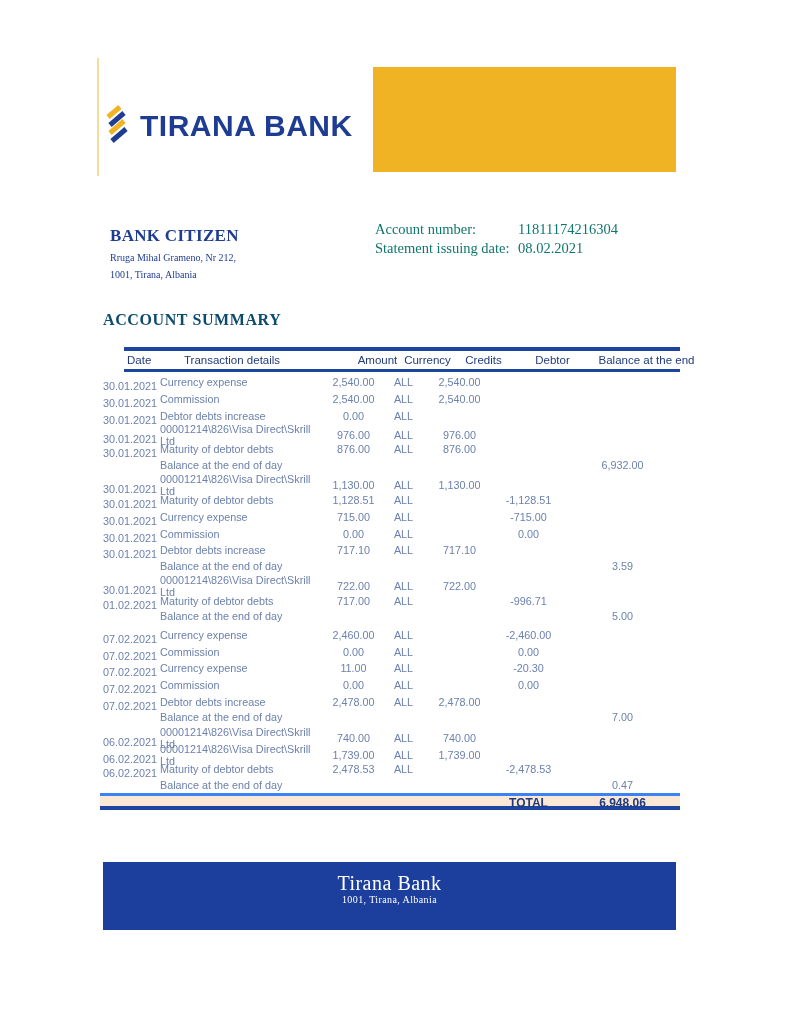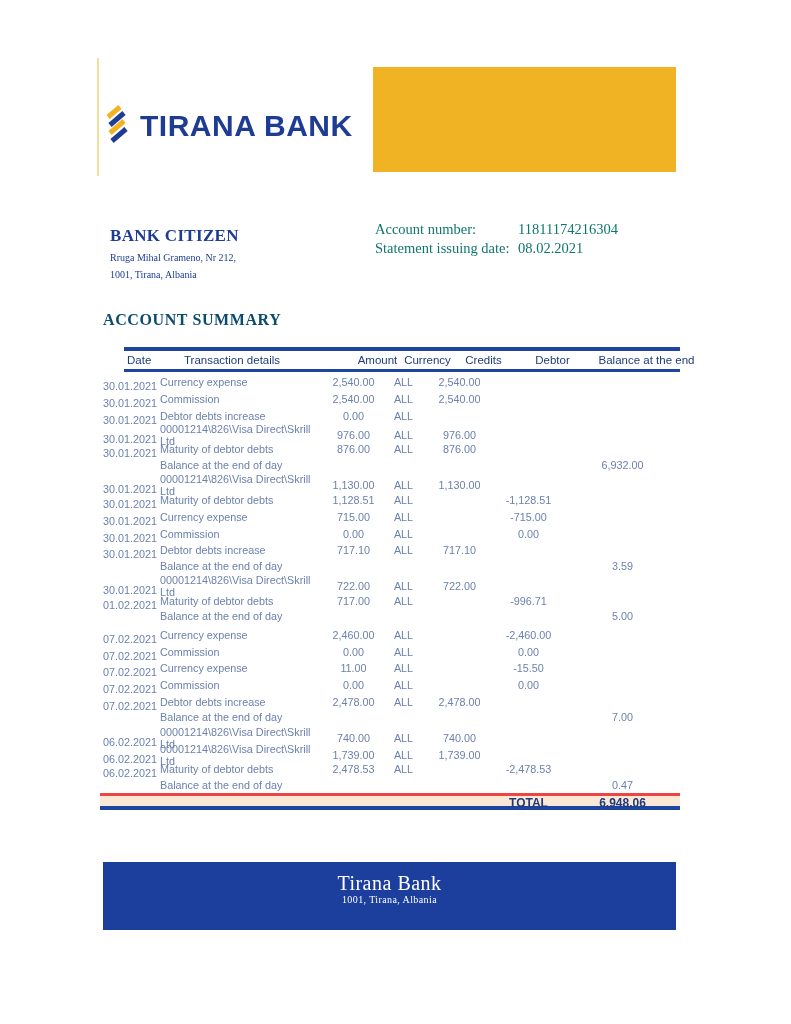--- a/index.html
+++ b/index.html
@@ -103,21 +103,21 @@
   }
   .t-row .c0 { padding-left: 3px; margin-top: 8px; }
   .t-row .c1 { padding-left: 2px; }
   .t-row .c2, .t-row .c3, .t-row .c4, .t-row .c5, .t-row .c6 { text-align: center; }
   .t-total {
     display: grid;
     grid-template-columns: 58px 169px 53px 47px 65px 73px 115px;
     align-items: center;
     height: 17px;
     background: #fae7d5;
-    border-top: 3px solid #ef4444;
+    border-top: 3px solid #3b82f6;
     border-bottom: 4px solid #1d449f;
     font-weight: bold;
     font-size: 12px;
     color: #1f3b7c;
   }
   .t-total .c5, .t-total .c6 { text-align: center; }
 
   
   .footer {
     position: absolute;
@@ -335,21 +335,21 @@
           <span class="c4"></span>
           <span class="c5">0.00</span>
           <span class="c6"></span>
         </div>
         <div class="t-row">
           <span class="c0">07.02.2021</span>
           <span class="c1">Currency expense</span>
           <span class="c2">11.00</span>
           <span class="c3">ALL</span>
           <span class="c4"></span>
-          <span class="c5">-15.50</span>
+          <span class="c5">-20.30</span>
           <span class="c6"></span>
         </div>
         <div class="t-row">
           <span class="c0">07.02.2021</span>
           <span class="c1">Commission</span>
           <span class="c2">0.00</span>
           <span class="c3">ALL</span>
           <span class="c4"></span>
           <span class="c5">0.00</span>
           <span class="c6"></span>

